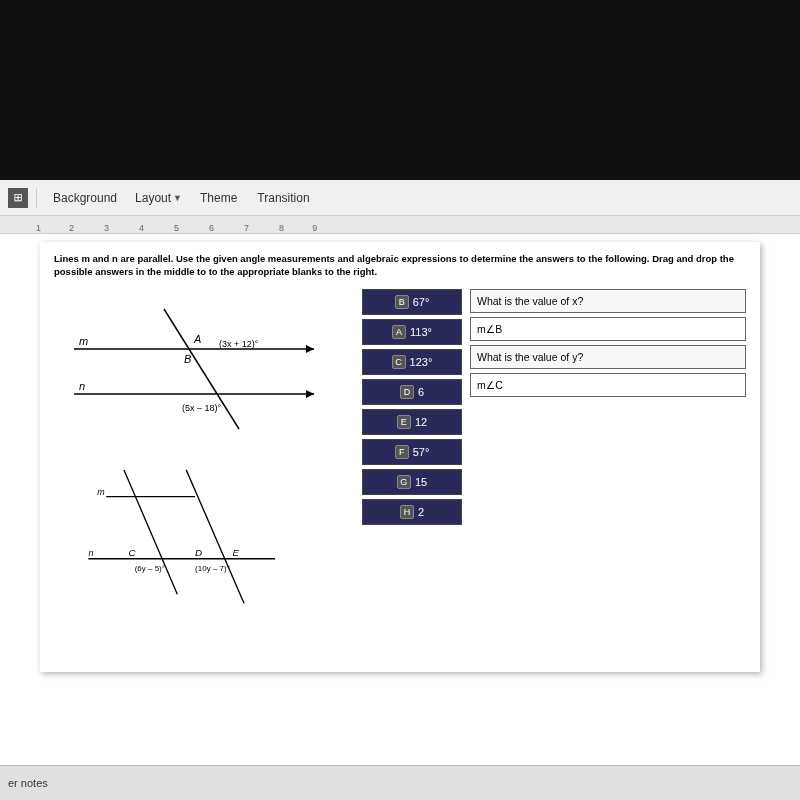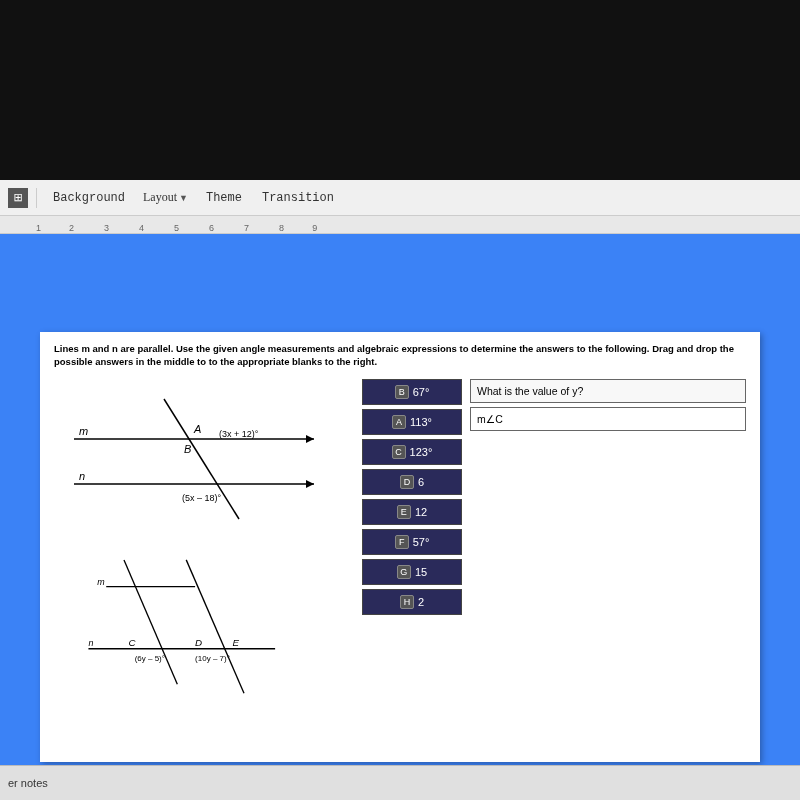--- a/index.html
+++ b/index.html
@@ -50,32 +50,31 @@
       margin: 0 4px;
     }
 
     .toolbar-btn {
       padding: 3px 8px;
       font-size: 12px;
       background: transparent;
       border: none;
       cursor: pointer;
       color: #333;
-      font-family: Liberation Mono, monospace;
+      font-family: Liberation Sans, sans-serif;
     }
 
     .toolbar-dropdown {
       display: flex;
       align-items: center;
       gap: 2px;
       padding: 3px 6px;
       cursor: pointer;
       font-size: 12px;
       color: #333;
-      font-family: Liberation Serif, serif;
     }
 
     .dropdown-arrow {
       font-size: 9px;
       color: #555;
     }
 
     
     .ruler {
       width: 100%;
@@ -194,24 +193,24 @@
       display: flex;
       flex-direction: column;
       position: absolute;
       top: 180px;
       left: 0;
       right: 0;
       bottom: 30px;
     }
 
     .slide-wrapper {
-      background: #3b82f6;
+      background: #ffffff;
       flex: 1;
       display: flex;
-      align-items: flex-end;
+      align-items: flex-start;
       justify-content: center;
       padding: 8px;
       overflow: hidden;
     }
 
     .slide-paper {
       background: white;
       width: 720px;
       min-height: 430px;
       padding: 10px 14px;
@@ -336,20 +335,26 @@
             <span>15</span>
           </div>
           <div class="answer-chip">
             <span class="chip-letter">H</span>
             <span>2</span>
           </div>
         </div>
 
         <div class="answer-boxes">
           <div class="answer-box" style="background:#f8f8f8;">
+            <span>What is the value of x?</span>
+          </div>
+          <div class="answer-box">
+            <span>m∠B</span>
+          </div>
+          <div class="answer-box" style="background:#f8f8f8;">
             <span>What is the value of y?</span>
           </div>
           <div class="answer-box">
             <span>m∠C</span>
           </div>
         </div>
 
       </div>
 
     </div>

